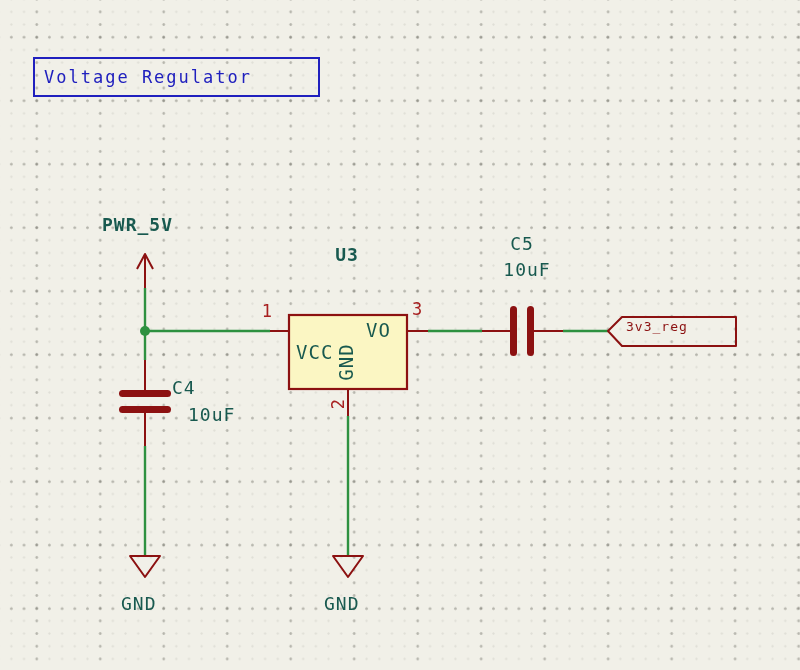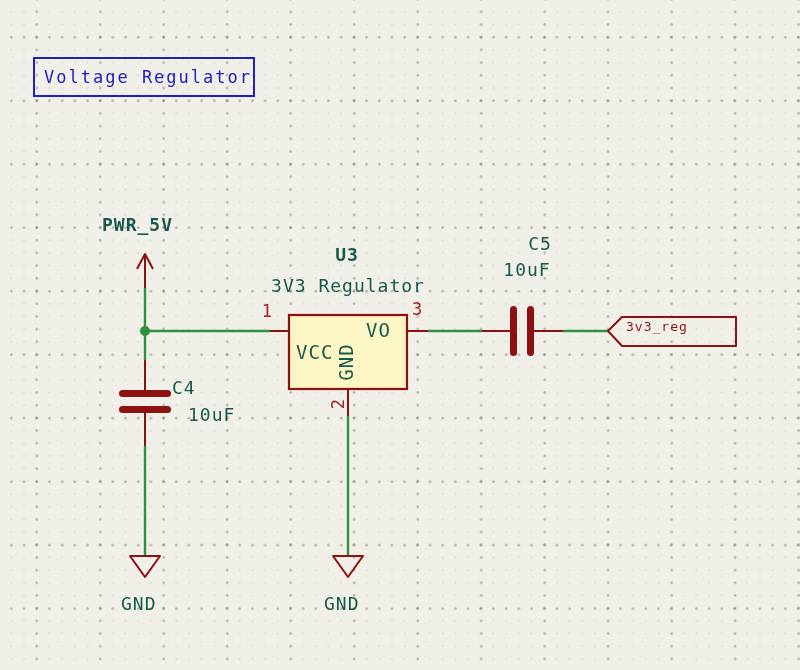--- a/index.html
+++ b/index.html
@@ -32,21 +32,21 @@
     position:absolute;color:var(--text-teal);
     font-size:18px;letter-spacing:1px;white-space:pre;line-height:1;
   }
   .txt.center{transform:translateX(-50%);}
   .pin-num{
     position:absolute;color:var(--pin-num);
     font-size:17px;line-height:1;white-space:pre;
   }
   .rot{transform:translate(-50%,-50%) rotate(-90deg);transform-origin:center;}
   .titlebox{
-    position:absolute;left:33px;top:57px;width:222px;height:40px;
+    position:absolute;left:33px;top:57px;width:287px;height:40px;
     border:2px solid var(--blue);box-sizing:border-box;
     display:flex;align-items:center;padding-left:9px;
     color:var(--blue);font-size:17px;letter-spacing:2px;
   }
   .pin-name{position:absolute;color:var(--text-teal);font-size:19px;line-height:1;letter-spacing:1px;white-space:pre;}
   .netlabel-text{position:absolute;left:626px;top:320px;color:var(--symbol);font-size:13px;letter-spacing:1px;line-height:1;}
 </style>
 </head>
 <body>
 
@@ -101,31 +101,30 @@
 
   <div class="titlebox">
     <span>Voltage Regulator</span>
   </div>
 
   <div class="txt" style="left:102px;top:216px;font-weight:bold;">PWR_5V</div>
   <div class="txt" style="left:121px;top:595px;">GND</div>
   <div class="txt" style="left:324px;top:595px;">GND</div>
 
   <div class="txt center" style="left:347px;top:246px;font-weight:bold;">U3</div>
-  <div class="txt center" style="left:348px;top:277px;">3V3 Regulator</div>
 
   <div class="pin-name" style="left:296px;top:321px;margin-top:22px;">VCC</div>
   <div class="pin-name" style="left:366px;top:321px;">VO</div>
   <div class="pin-name rot" style="left:346px;top:362px;">GND</div>
 
   <div class="pin-num" style="left:256px;top:303px;width:16px;text-align:right;">1</div>
   <div class="pin-num rot" style="left:338px;top:404px;">2</div>
   <div class="pin-num" style="left:412px;top:301px;">3</div>
 
   <div class="txt" style="left:172px;top:379px;">C4</div>
   <div class="txt" style="left:188px;top:406px;">10uF</div>
 
-  <div class="txt center" style="left:540px;top:235px;">C5</div>
+  <div class="txt center" style="left:522px;top:235px;">C5</div>
   <div class="txt center" style="left:527px;top:261px;">10uF</div>
 
   <div class="netlabel-text">3v3_reg</div>
 
 </div>
 
 </body></html>

